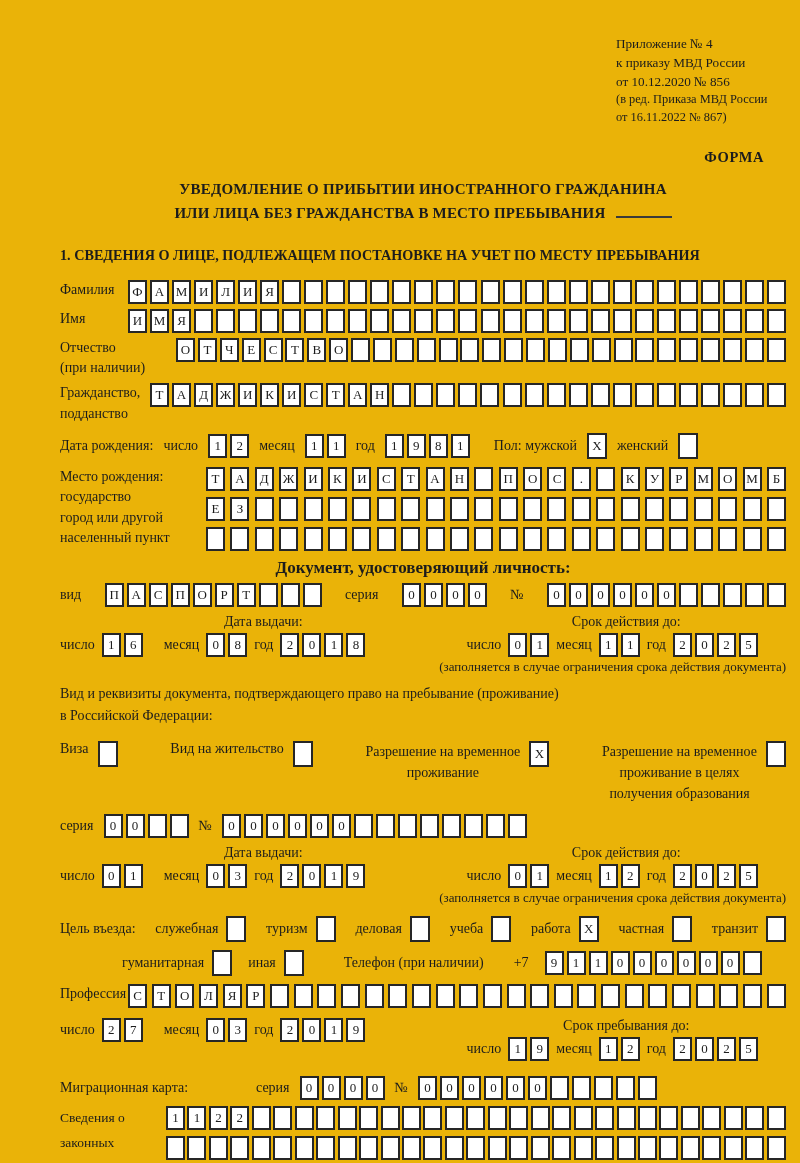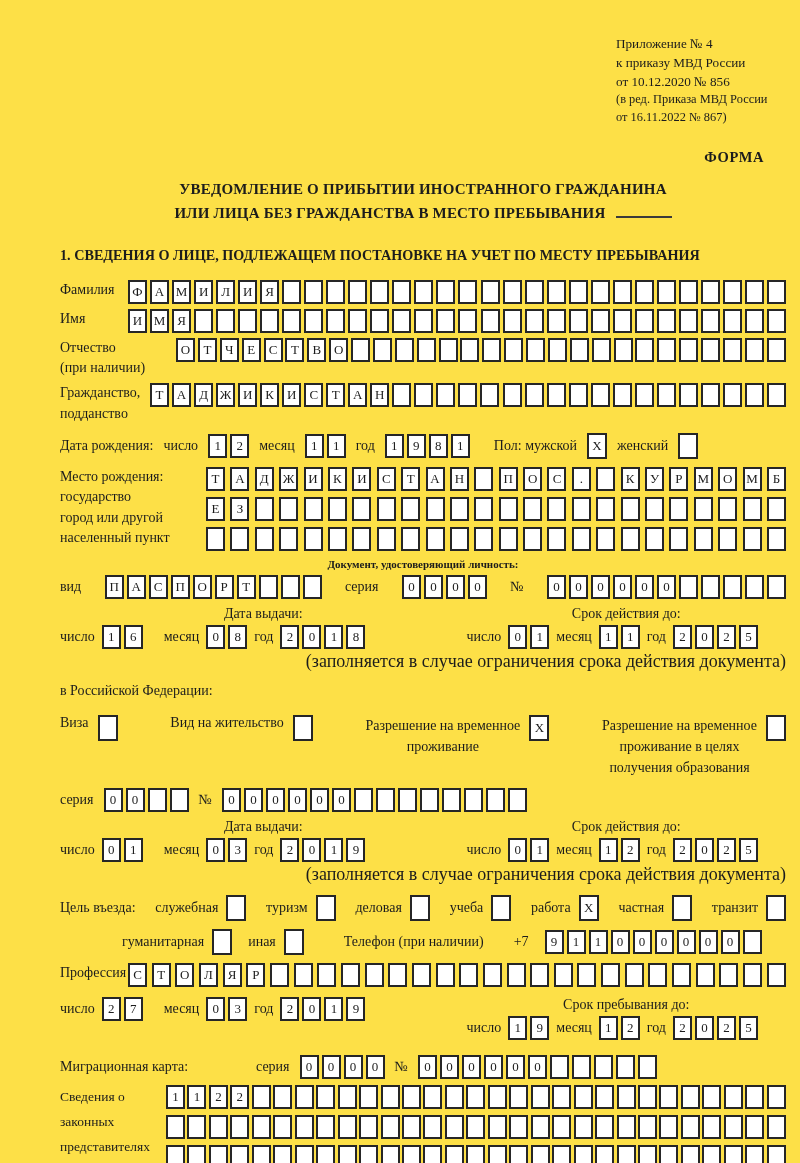--- a/index.html
+++ b/index.html
@@ -1,40 +1,40 @@
 <!DOCTYPE html>
 <html><head>
 <meta charset="utf-8">
 <style>
   html,body{margin:0;padding:0;background:#ffffff;}
-  .page{width:800px;height:1163px;box-sizing:border-box;background:#fde047;color:#1c1c1c;
+  .page{width:800px;height:1163px;box-sizing:border-box;background:#eab308;color:#1c1c1c;
         font-family:"Liberation Serif","DejaVu Serif",serif;font-size:14px;
         padding:34px 14px 14px 60px;overflow:hidden;position:relative;}
   .appendix{margin-left:556px;font-size:13.2px;line-height:1.45;}
   .appendix .small{font-size:12.4px;}
   .form-word{text-align:right;font-weight:bold;font-size:14.5px;margin-top:22px;padding-right:22px;letter-spacing:.6px;}
   .title{text-align:center;font-weight:bold;font-size:15px;line-height:1.55;margin-top:12px;letter-spacing:.2px;}
   .blank{display:inline-block;width:56px;border-bottom:2px solid #3a3a3a;height:4px;margin-left:10px;}
   .section{font-weight:bold;font-size:14.2px;margin-top:22px;}
   .frow{display:flex;align-items:flex-start;margin-top:5px;}
   .vcenter{align-items:center;}
   .between{justify-content:space-between;} .gap10{gap:10px;} .gap16{gap:16px;}
   .flabel{flex-shrink:0;line-height:1.45;}
   .w68{width:68px;} .w90{width:90px;} .w116{width:116px;} .w146{width:146px;} .w106{width:106px;} .w150{width:150px;}
   .cells{display:flex;flex:1 1 auto;justify-content:space-between;min-width:0;}
   .cells.tight{flex:0 0 auto;justify-content:flex-start;gap:3px;}
   .cell{width:19px;height:24px;border:2px solid #262626;box-sizing:border-box;background:#ffffff;
         display:flex;align-items:center;justify-content:center;font-size:13px;flex-shrink:0;}
   .big .cell{width:20px;height:26px;}
-  .heading-center{text-align:center;font-weight:bold;font-size:11px;margin-top:7px;}
+  .heading-center{text-align:center;font-weight:bold;font-size:17px;margin-top:7px;}
   .dates{display:flex;margin-top:7px;}
   .dleft{width:56%;} .dright{flex:1;}
   .dhead{text-align:center;margin-bottom:3px;}
   .drow{display:flex;align-items:center;gap:7px;}
-  .note{font-size:18px;text-align:right;margin-top:2px;}
+  .note{font-size:13px;text-align:right;margin-top:2px;}
   .intro{margin-top:8px;line-height:1.6;}
   .permit-row{display:flex;align-items:flex-start;margin-top:13px;justify-content:space-between;}
   .pitem{display:flex;align-items:flex-start;gap:9px;}
   .plabel{text-align:center;line-height:1.5;}
   .pair{display:inline-flex;align-items:center;gap:8px;}
   .ml14{margin-left:14px;} .ml36{margin-left:36px;} .ml62{margin-left:62px;} .ml18{margin-left:24px;}
   .grow-col{flex:1;min-width:0;}
   .mt6{margin-top:6px;}
   .legal-label{line-height:1.85;font-size:13.5px;}
 </style>
@@ -406,20 +406,21 @@
             <span class="cell">0</span>
             <span class="cell">2</span>
             <span class="cell">5</span>
           </span>
       </div>
     </div>
   </div>
   <div class="note">(заполняется в случае ограничения срока действия документа)</div>
 
   <div class="intro">
+    <div>Вид и реквизиты документа, подтверждающего право на пребывание (проживание)</div>
     <div>в Российской Федерации:</div>
   </div>
 
   <div class="permit-row">
     <div class="pitem">
       <span>Виза</span>
       <span class="cells tight big">
           <span class="cell"></span>
         </span>
     </div>

